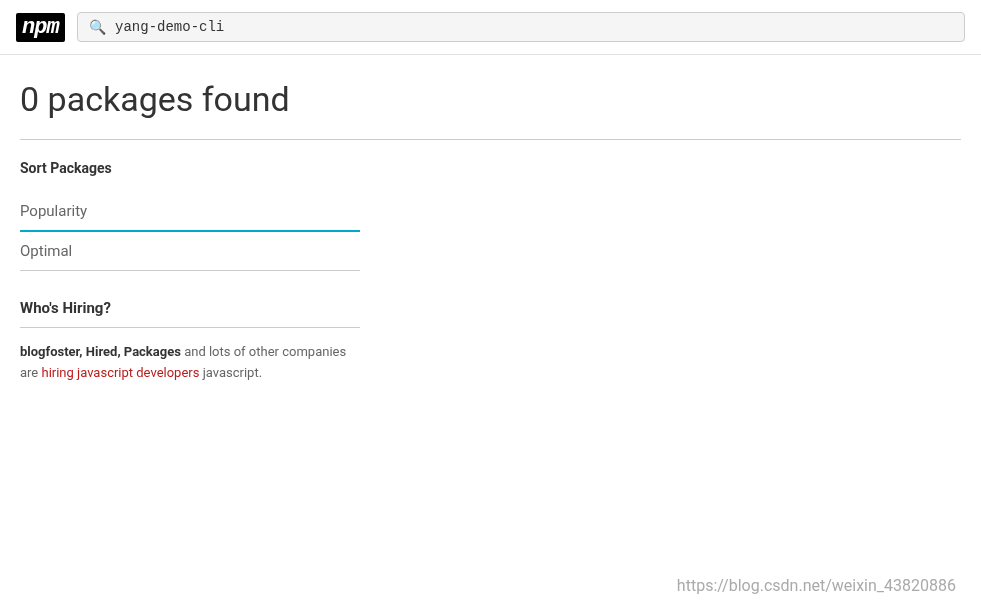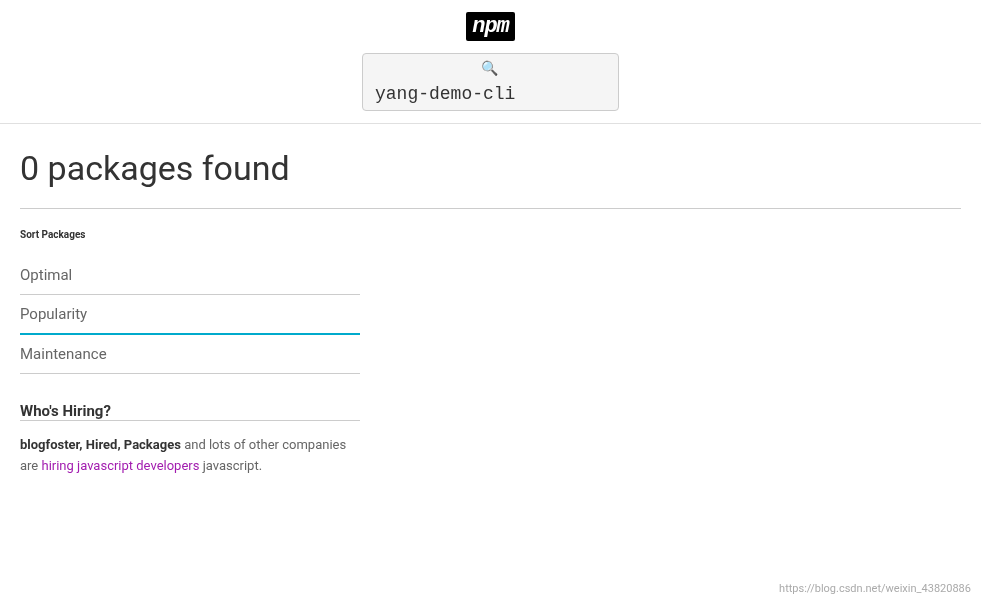--- a/index.html
+++ b/index.html
@@ -1,19 +1,18 @@
 <!DOCTYPE html>
 <html><head>
   <meta charset="utf-8">
   <style>
     * {
       margin: 0;
       padding: 0;
       box-sizing: border-box;
-      flex-direction: column;
     }
 
     body {
       font-family: -apple-system, BlinkMacSystemFont, 'Segoe UI', Roboto, sans-serif;
       background: #fff;
       color: #333;
       width: 981px;
       min-height: 605px;
       position: relative;
     }
@@ -55,21 +54,21 @@
 
     .search-icon {
       color: #666;
       font-size: 14px;
     }
 
     .search-input {
       border: none;
       background: transparent;
       outline: none;
-      font-size: 18px;
+      font-size: 14px;
       color: #333;
       font-family: 'Courier New', monospace;
       flex: 1;
     }
 
     
     .main-content {
       padding: 24px 20px;
     }
 
@@ -85,21 +84,21 @@
       border-top: 1px solid #ccc;
       margin-bottom: 20px;
     }
 
     
     .sidebar {
       width: 340px;
     }
 
     .sort-heading {
-      font-size: 10px;
+      font-size: 14px;
       font-weight: 700;
       color: #333;
       margin-bottom: 16px;
     }
 
     .sort-item {
       display: block;
       padding: 10px 0;
       font-size: 15px;
       color: #666;
@@ -126,44 +125,45 @@
     .whos-hiring {
       margin-top: 28px;
     }
 
     .whos-hiring-title {
       font-size: 15px;
       font-weight: 700;
       color: #333;
       margin-bottom: 14px;
       border-bottom: 1px solid #ccc;
+      padding-bottom: 10px;
     }
 
     .hiring-text {
       font-size: 13px;
       line-height: 1.6;
       color: #666;
     }
 
     .hiring-text .company-names {
       font-weight: 700;
       color: #333;
     }
 
     .hiring-text .link-text {
-      color: #a21caf;
+      color: #b91c1c;
       text-decoration: none;
     }
 
     
     .watermark {
       position: fixed;
       bottom: 10px;
-      right: 10px;
-      font-size: 11px;
+      right: 25px;
+      font-size: 16px;
       color: #aaa;
     }
   </style>
 </head>
 <body>
 
 <div class="header">
   <div class="npm-logo">npm</div>
   <div class="search-container">
     <span class="search-icon">🔍</span>
@@ -171,23 +171,22 @@
   </div>
 </div>
 
 <div class="main-content">
   <div class="results-count">0 packages found</div>
   <hr class="divider">
 
   <div class="sidebar">
     <div class="sort-heading">Sort Packages</div>
 
+    <a class="sort-item popularity">Popularity</a>
     <a class="sort-item">Optimal</a>
-    <a class="sort-item popularity">Popularity</a>
-    <a class="sort-item maintenance">Maintenance</a>
 
     <div class="whos-hiring">
       <div class="whos-hiring-title">Who's Hiring?</div>
       <div class="hiring-text">
         <span class="company-names">blogfoster, Hired, Packages</span><span> and lots of other companies are </span><a class="link-text">hiring javascript developers</a><span> javascript.</span>
       </div>
     </div>
   </div>
 </div>
 

